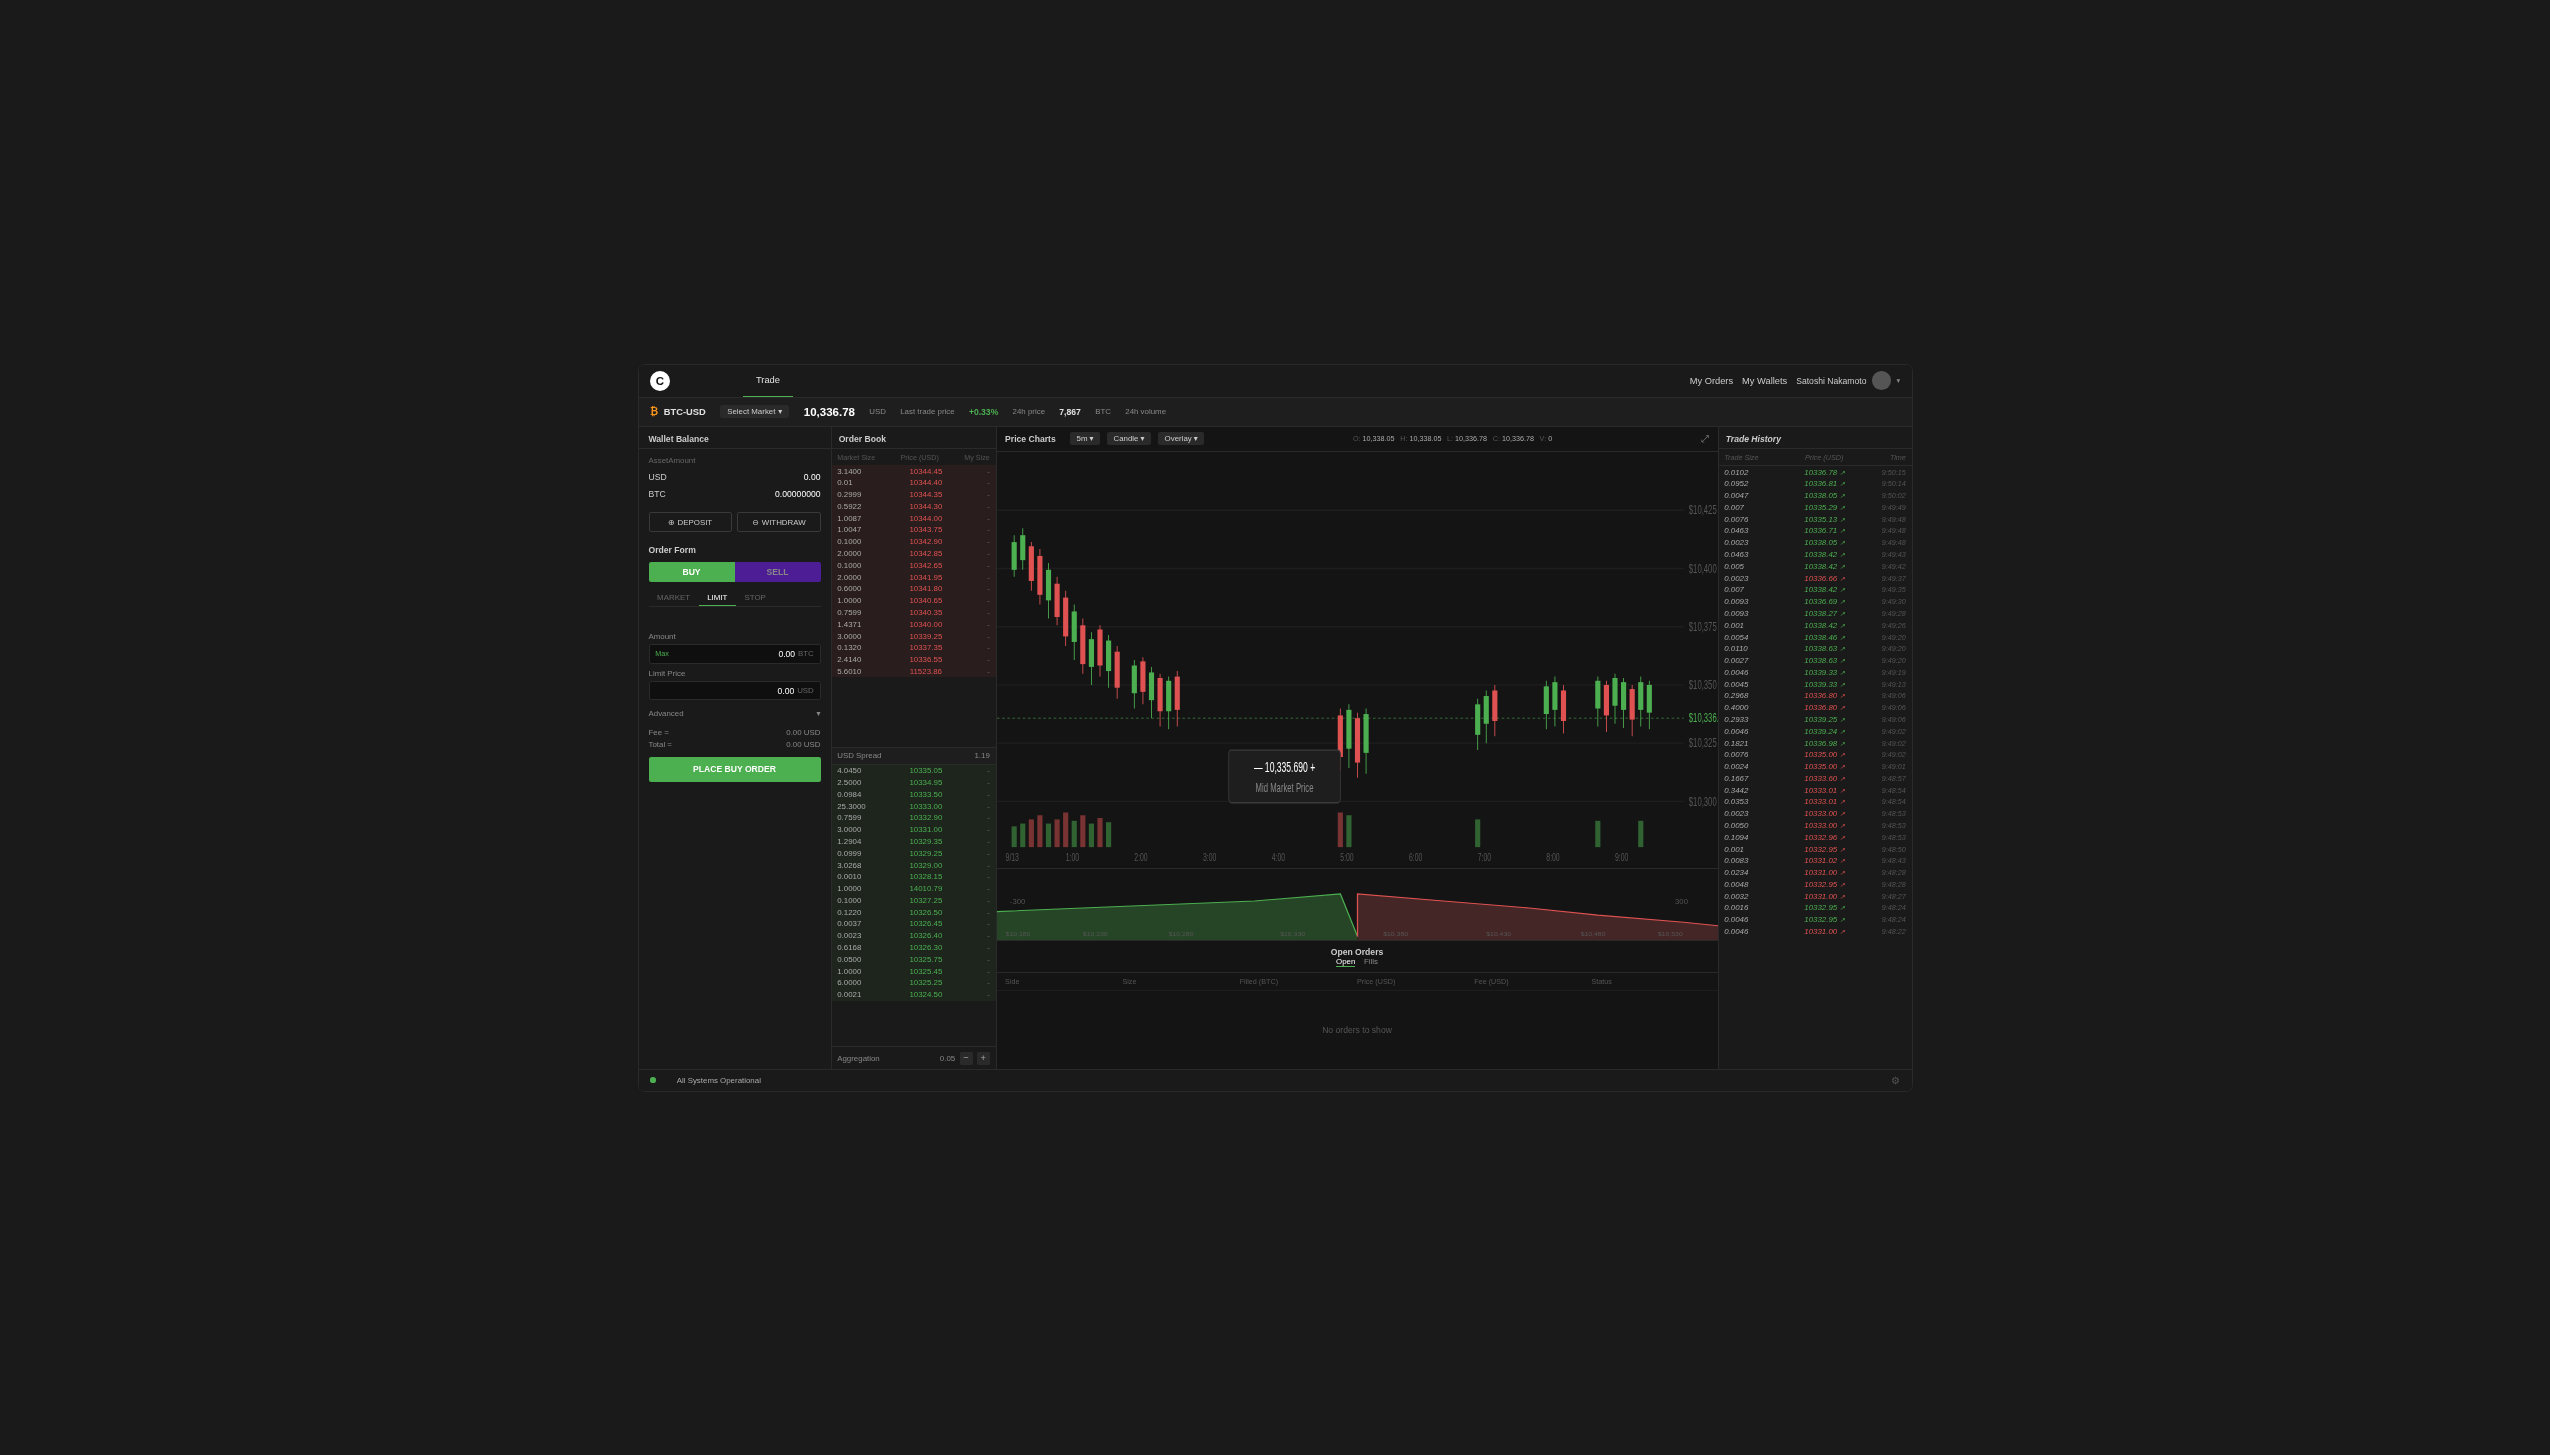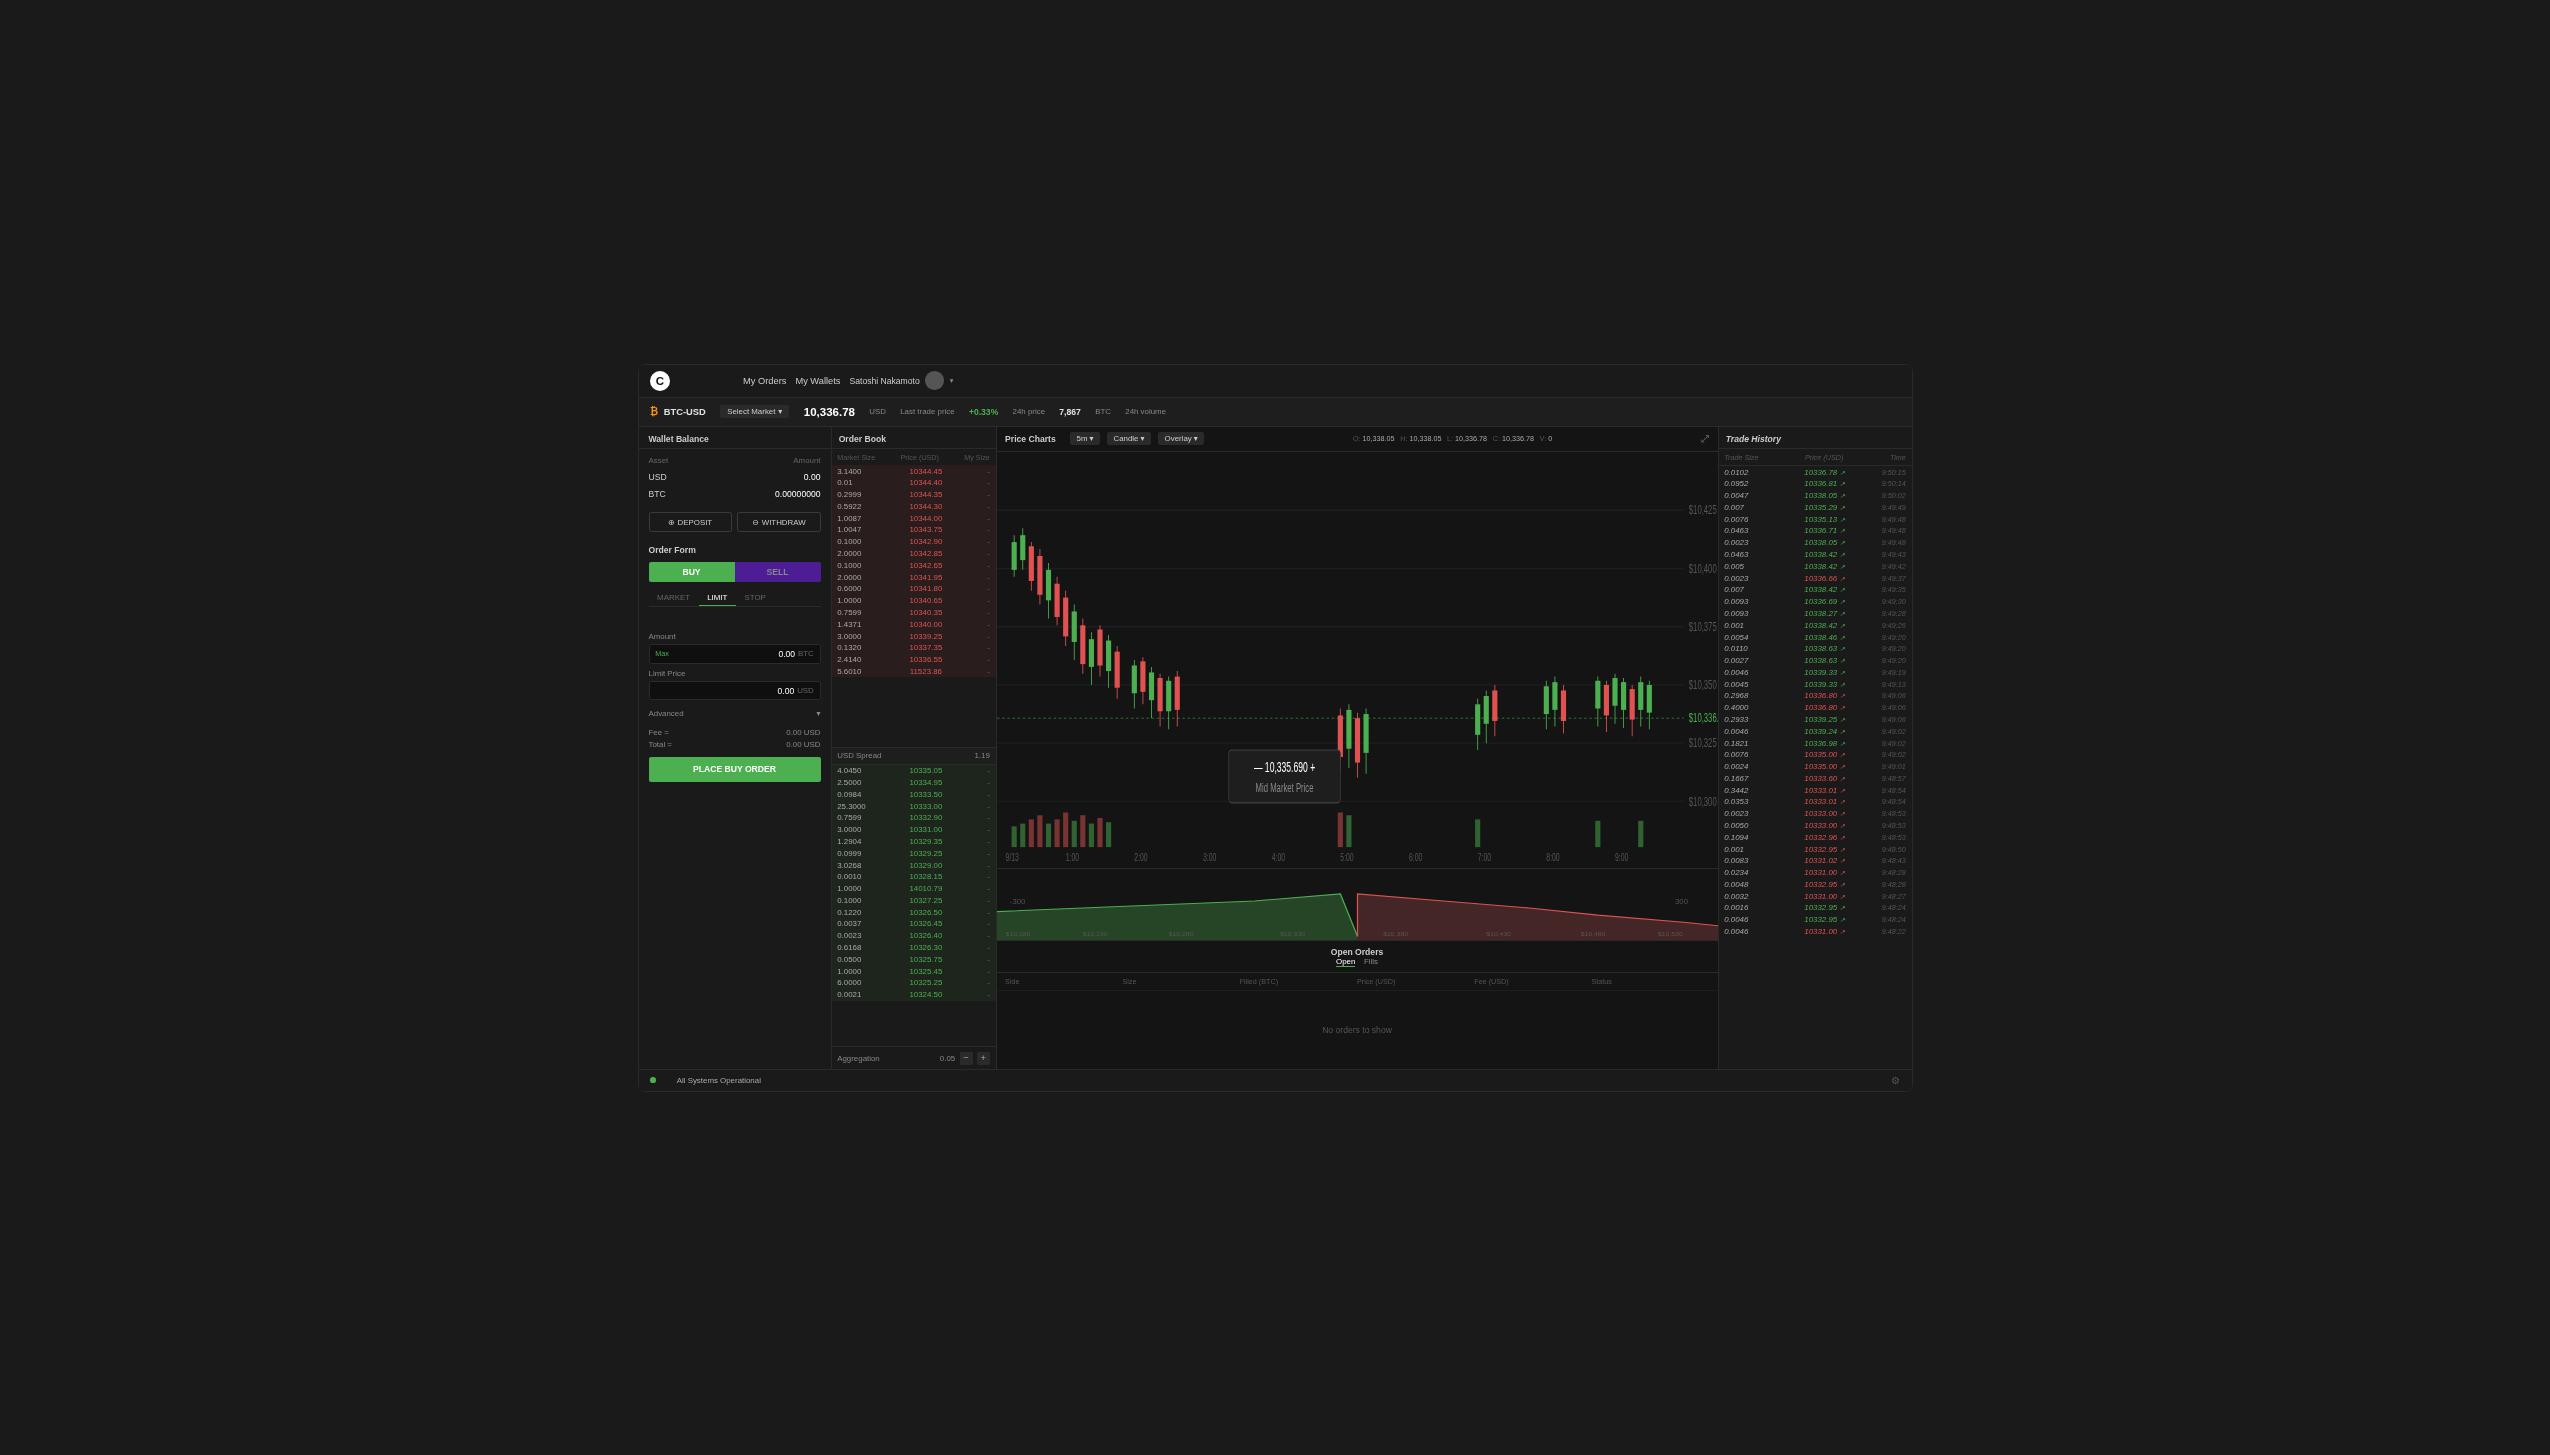--- a/index.html
+++ b/index.html
@@ -158,21 +158,21 @@
       font-weight: 600;
       color: #ccc;
       border-bottom: 0.7px solid #2a2a2a;
     }
     .wallet-table {
       width: 100%;
       padding: 4.3px 10px;
     }
     .wallet-table-header {
       display: flex;
-      justify-content: space-between;
+      justify-content: flex-start;
       color: #666;
       font-size: 7.9px;
       padding: 2.9px 0;
     }
     .wallet-row {
       display: flex;
       justify-content: space-between;
       align-items: center;
       padding: 3.6px 0;
       font-size: 8.6px;
@@ -560,20 +560,23 @@
     .chart-svg { width: 100%; height: 100%; }
   </style>
 </head>
 <body>
 
 <div class="app-window">
 
   <div class="top-nav">
     <div class="logo-area">
       <div class="logo-circle">C</div>
+    </div>
+    <div class="nav-tabs">
+      <div class="nav-tab">Trade</div>
     </div>
     <div class="nav-right">
       <span class="nav-link">My Orders</span>
       <span class="nav-link">My Wallets</span>
       <div class="user-area">
         <span style="font-size:8.6px;color:#ccc;">Satoshi Nakamoto</span>
         <div class="user-avatar"></div>
         <span class="chevron-down">▾</span>
       </div>
     </div>

